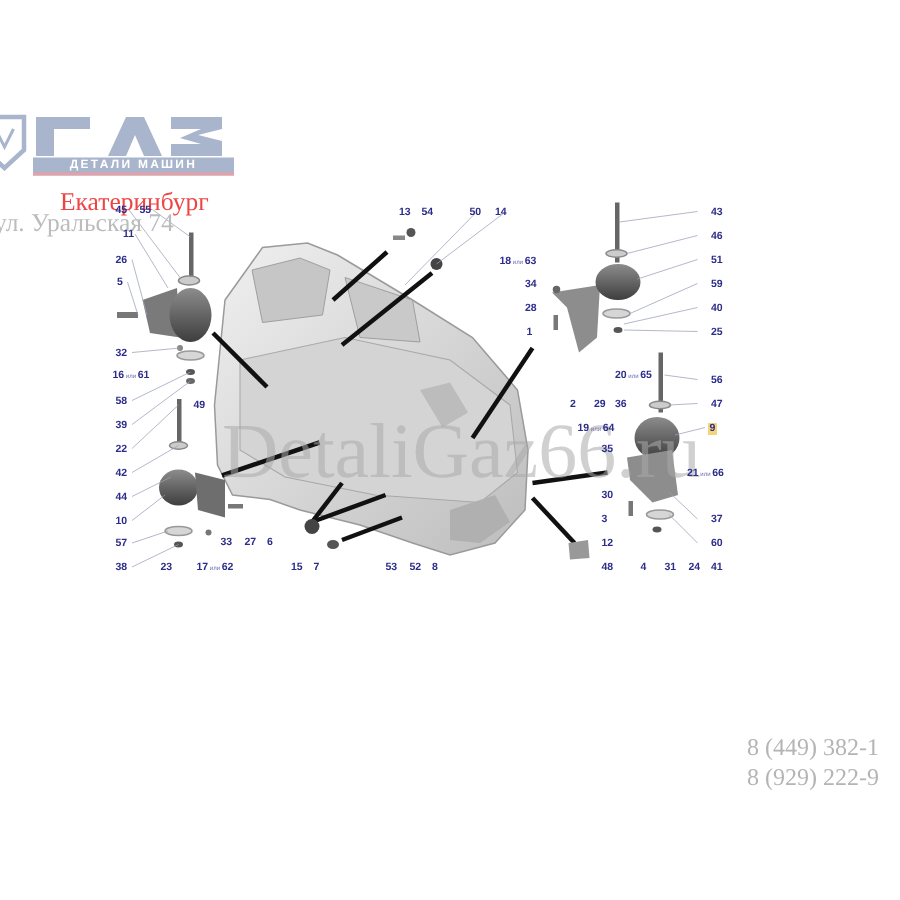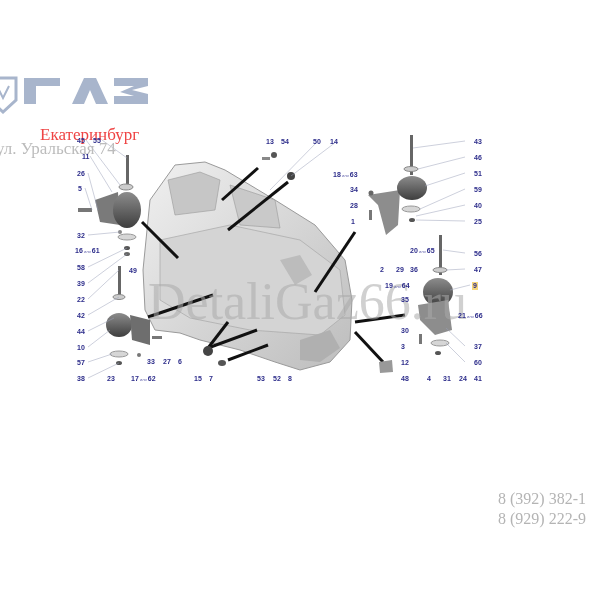--- a/index.html
+++ b/index.html
@@ -139,27 +139,28 @@
 <div class="logo">
   <svg class="logo-shield" viewBox="0 0 30 38">
     <path d="M2 2 L28 2 L28 24 L15 36 L2 24 Z" fill="none" stroke="#a8b5cc" stroke-width="3"></path>
     <path d="M9 10 L15 22 L21 10" fill="none" stroke="#a8b5cc" stroke-width="2"></path>
   </svg>
   <svg class="logo-gaz" viewBox="0 0 124 26">
     <path d="M0 0 H36 V8 H12 V26 H0 Z" fill="#a8b5cc"></path>
     <path d="M48 26 L60 0 H72 L84 26 H72 L66 12 L60 26 Z" fill="#a8b5cc"></path>
     <path d="M90 0 H124 V8 L108 12 L124 16 V26 H90 V18 H110 L96 14 L110 8 H90 Z" fill="#a8b5cc"></path>
   </svg>
+  <div class="logo-band">ДЕТАЛИ МАШИН</div>
 </div>
 
 <div class="wm-city">Екатеринбург</div>
 <div class="wm-street">ул. Уральская 74</div>
 <div class="wm-site">DetaliGaz66.ru</div>
 
-<div class="phone" style="left:498px; top:490px;">8 (392) 382-1</div>
+<div class="phone" style="left:498px; top:490px;">8 (449) 382-1</div>
 <div class="phone" style="left:498px; top:510px;">8 (929) 222-9</div>
 
 <div id="callouts">
     <div class="lbl" style="left: 77px; top: 137px;">45</div>
     <div class="lbl" style="left: 93px; top: 137px;">55</div>
     <div class="lbl" style="left: 82px; top: 153px;">11</div>
     <div class="lbl" style="left: 77px; top: 170px;">26</div>
     <div class="lbl" style="left: 78px; top: 185px;">5</div>
     <div class="lbl" style="left: 77px; top: 232px;">32</div>
     <div class="lbl" style="left: 75px; top: 247px;">16<small> или </small>61</div>

